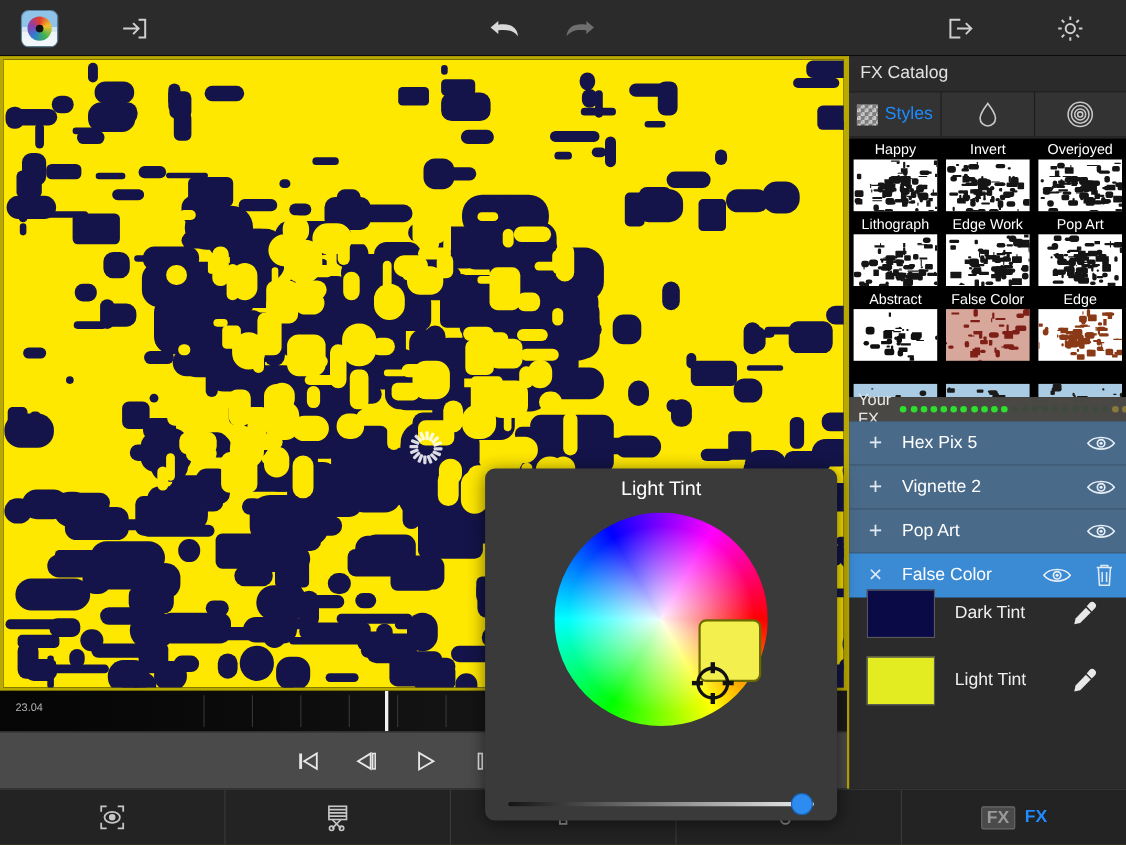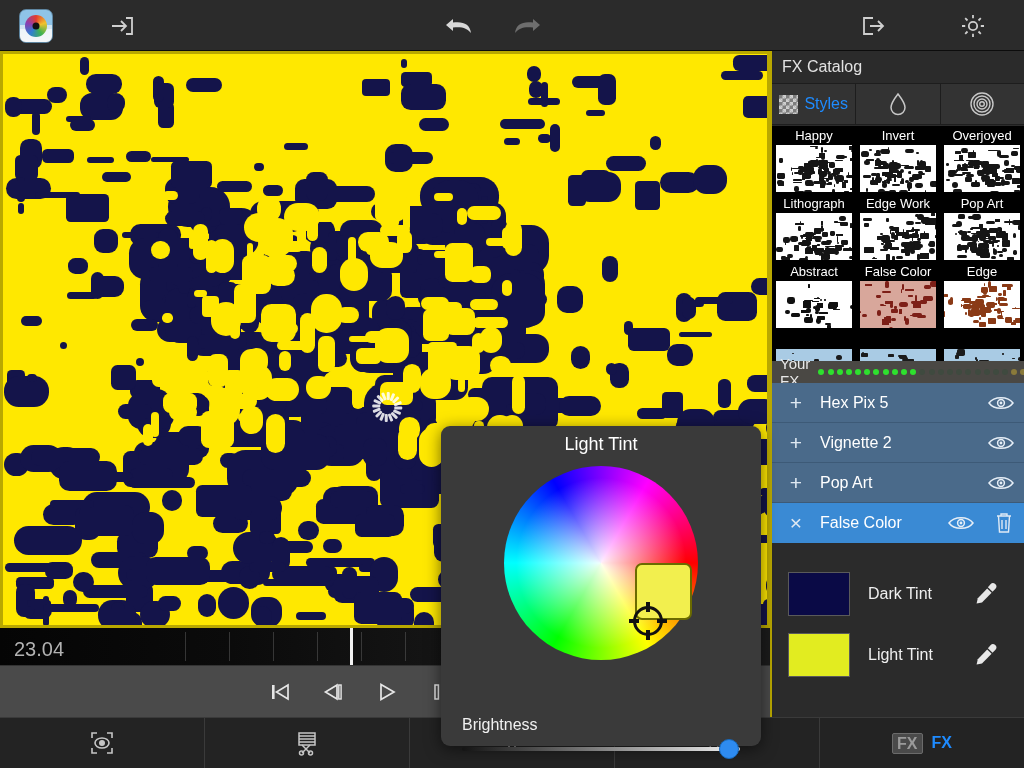--- a/index.html
+++ b/index.html
@@ -52,21 +52,21 @@
     background:#fff; border-radius:1px; transform-origin:50% 0;
     opacity:.85;
   }
 
   
   .timeline{
     position:absolute; left:0; top:628px; width:770px; height:37px;
     background:linear-gradient(90deg,#050505 0%,#0b0b0b 30%,#141414 55%,#1c1c1c 100%);
     overflow:hidden;
   }
-  .tc{ position:absolute; left:14px; top:10px; font-size:20px; color:#b2b2b2; }
+  .tc{ position:absolute; left:14px; top:10px; font-size:10px; color:#b2b2b2; }
   .tick{ position:absolute; top:4px; width:1px; height:29px; background:#5a5a5a; opacity:.55; }
   .playhead{ position:absolute; top:0; width:3px; height:37px; background:#f2f2f2; }
 
   
   .transport{
     position:absolute; left:0; top:665px; width:770px; height:52px;
     background:#4a4a4a; border-top:1px solid #333;
   }
   .tp{ position:absolute; top:11px; width:40px; height:30px; cursor:pointer;
        display:flex; align-items:center; justify-content:center; }
@@ -133,21 +133,21 @@
   .fxrow{
     height:40px; display:flex; align-items:center; cursor:pointer;
     background:#4a6a8a; border-bottom:1px solid #3d5a77; position:relative;
   }
   .fxrow.sel{ background:#3a8ad4; border-bottom:1px solid #3a8ad4; }
   .fxrow .pm{ width:48px; text-align:center; font-size:21px; color:#dfe9f2; }
   .fxrow .nm{ font-size:16px; color:#fff; flex:1; }
   .fxrow .eye{ width:46px; display:flex; align-items:center; justify-content:center; }
   .fxrow .trash{ width:40px; display:flex; align-items:center; justify-content:center; }
 
-  .tints{ position:absolute; left:0; top:512px; width:236px; }
+  .tints{ position:absolute; left:0; top:476px; width:236px; }
   .tintrow{ height:61px; display:flex; align-items:center; }
   .swatch{ width:62px; height:44px; margin-left:16px; border:1px solid #5a5a5a; }
   .tintname{ font-size:16px; color:#efefef; margin-left:18px; flex:1; }
   .dropper{ width:44px; display:flex; align-items:center; justify-content:center;
             cursor:pointer; }
 
   
   .dialog{
     position:absolute; left:441px; top:426px; width:320px; height:320px;
     background:#3a3a3a; border-radius:9px; z-index:40;
@@ -1872,20 +1872,19 @@
       <div class="crosshair" style="left: 128.56px; top: 140.2px; background: transparent;">
         <div class="ring"></div>
         <div class="bar" style="left:13px;top:-4px;width:4px;height:10px;"></div>
         <div class="bar" style="left:13px;bottom:-4px;width:4px;height:10px;"></div>
         <div class="bar" style="top:13px;left:-4px;height:4px;width:10px;"></div>
         <div class="bar" style="top:13px;right:-4px;height:4px;width:10px;"></div>
       </div>
     </div>
 
     <div class="sl-wrap" style="top:290px;">
-      <div class="sl-label">Brightness</div>
       <div class="sl-track" id="bri-track" style="background: linear-gradient(90deg, rgb(20, 20, 20) 0%, rgb(232, 232, 232) 96%, rgb(207, 207, 207) 100%);">
         <div class="sl-knob" id="bri-knob" style="left: calc(96% - 10px);"></div>
       </div>
     </div>
   </div>
 
 </div>
 
 </body></html>

